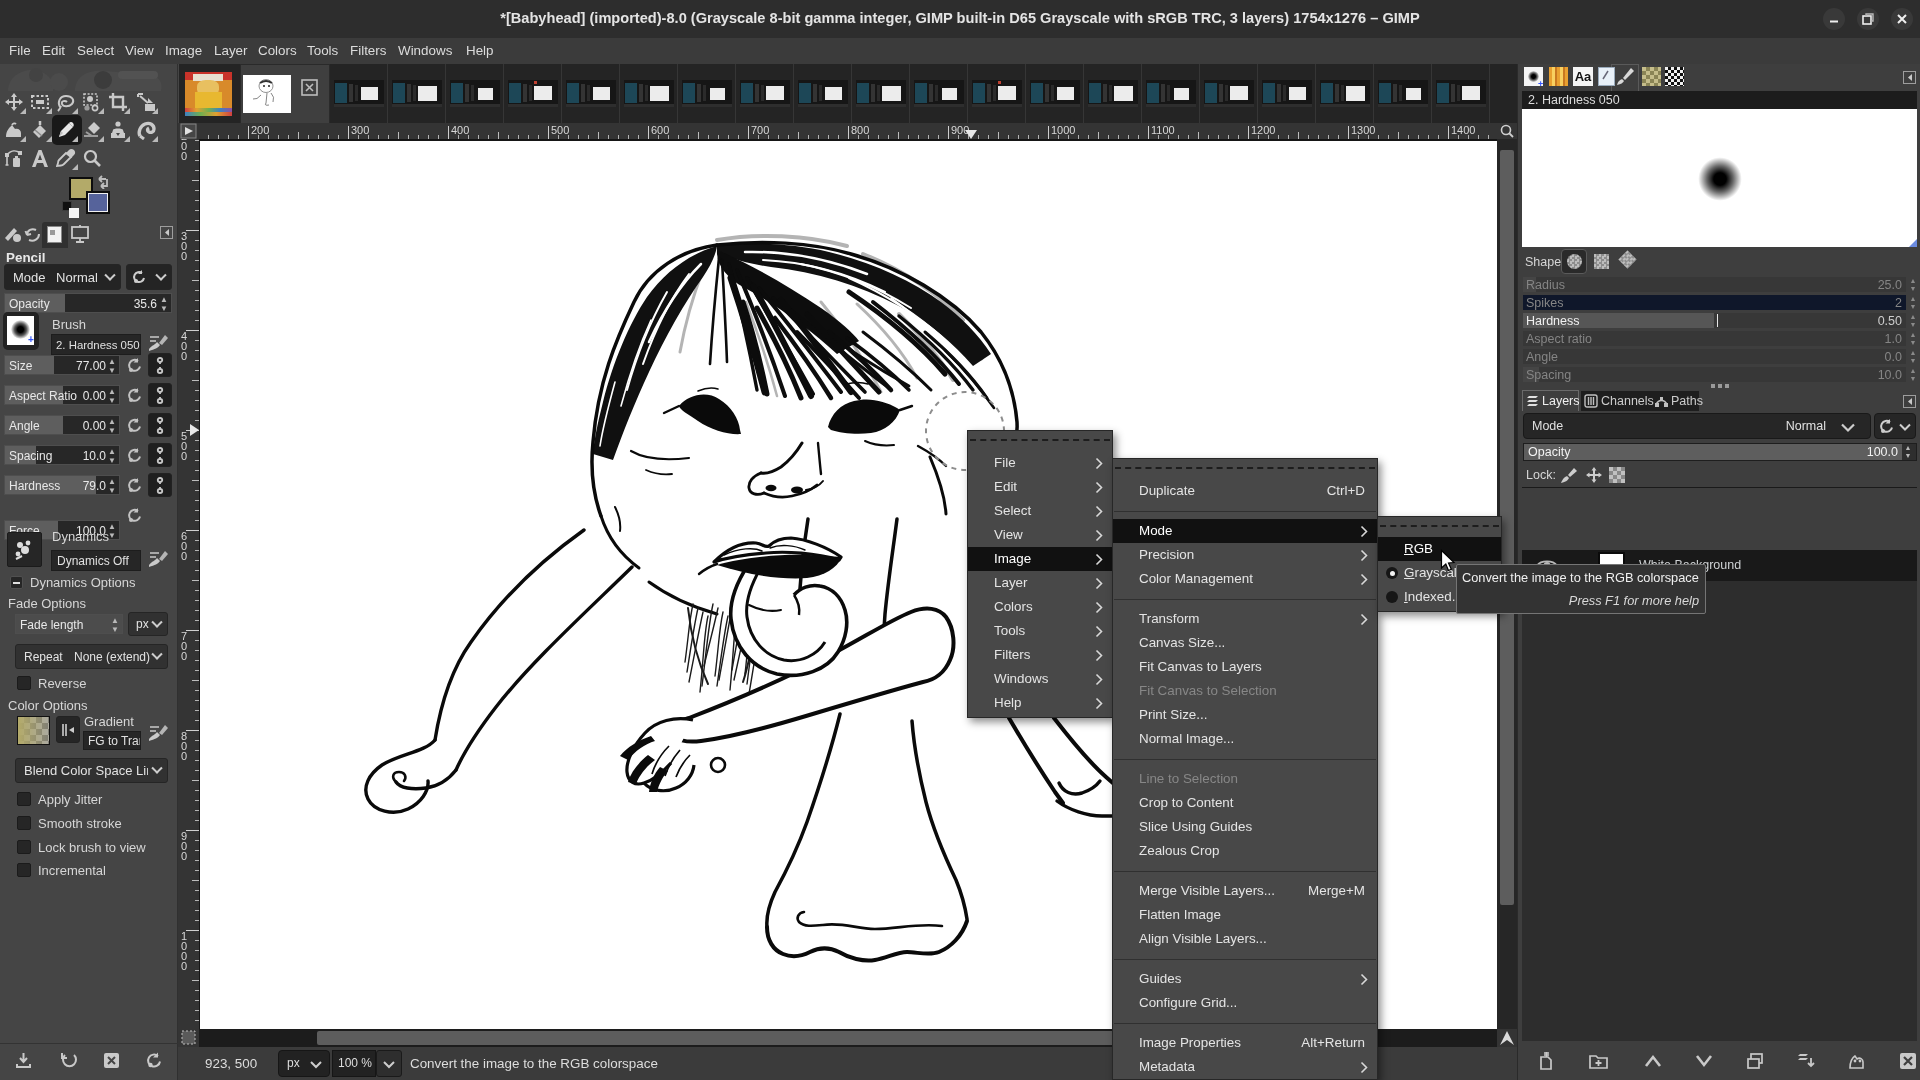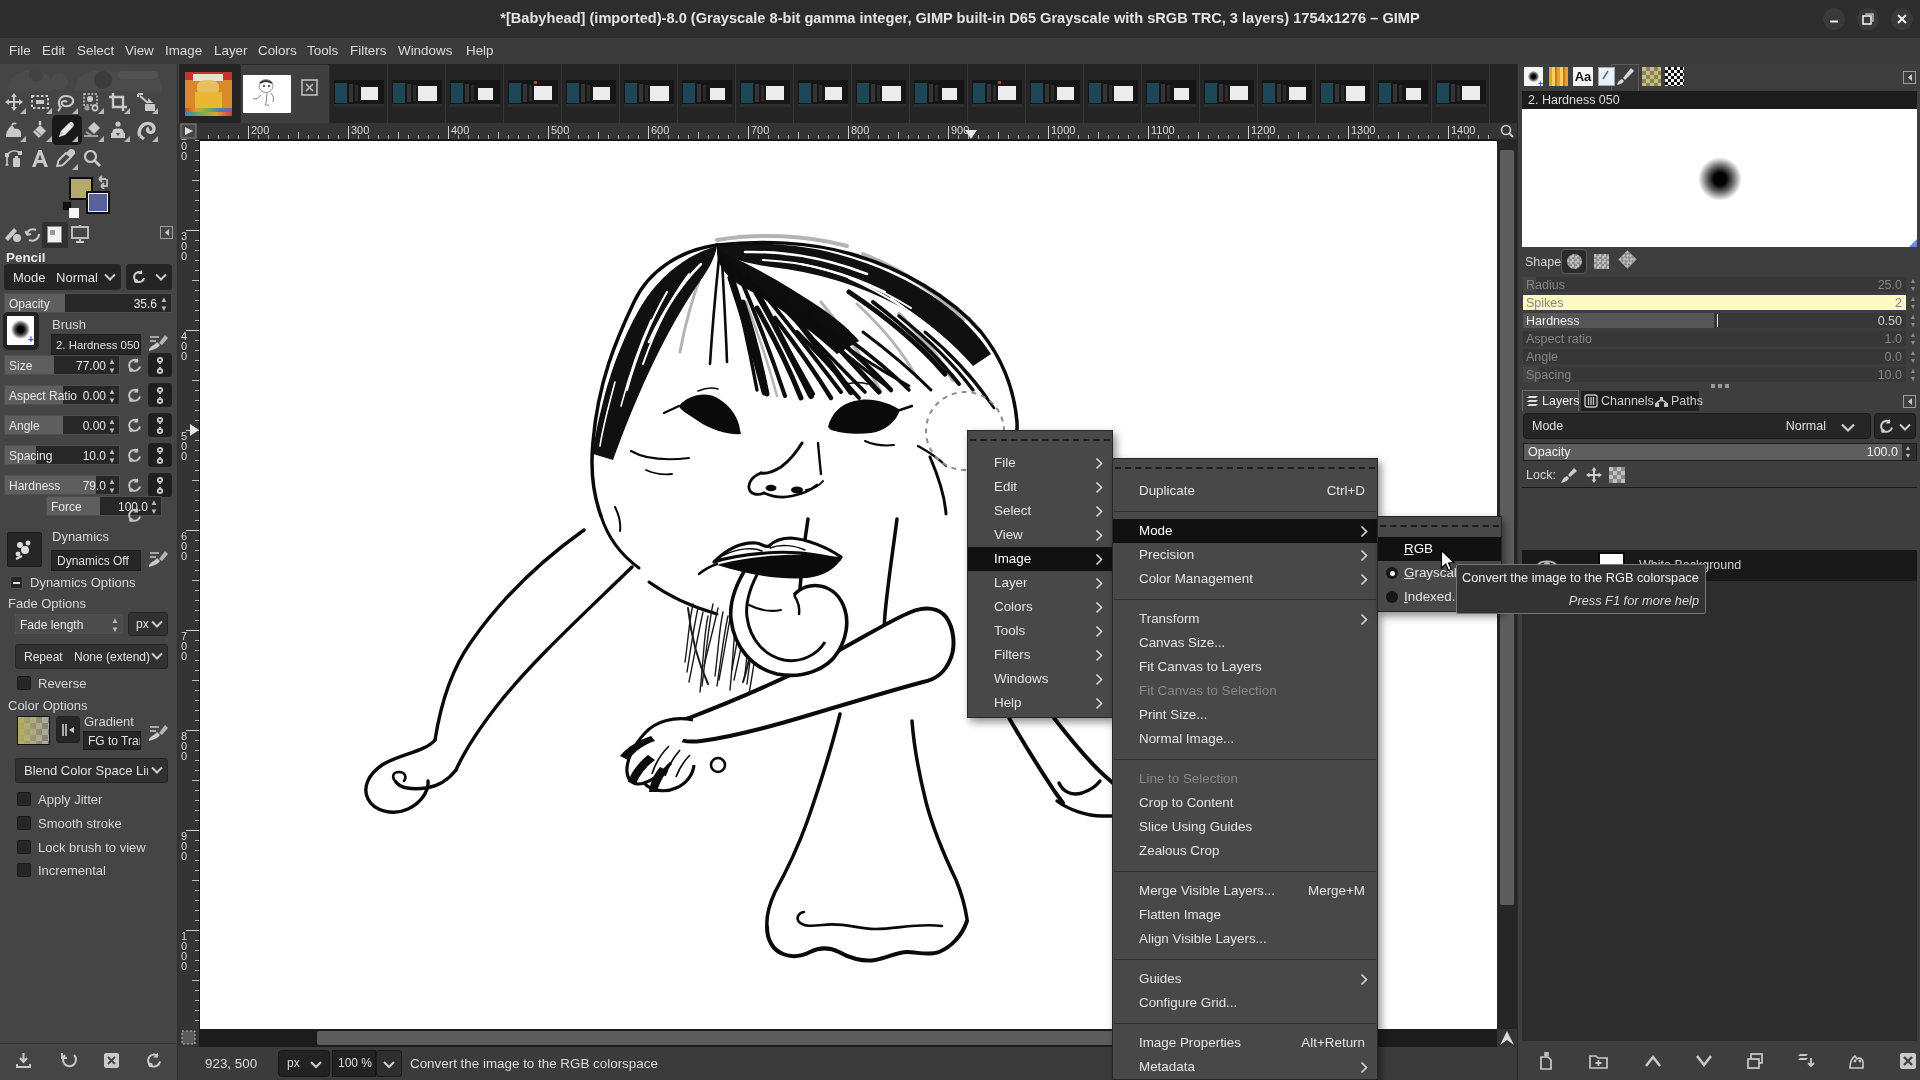--- a/index.html
+++ b/index.html
@@ -339,21 +339,21 @@
       <path d="M12 3 A5.5 5.5 0 1 0 14 8.5" fill="none" stroke="#c3c3c3" stroke-width="2"></path>
       <path d="M12 0 v4.5 h-4.5" fill="#c3c3c3"></path>
       <circle cx="5" cy="12" r="2" fill="#c3c3c3"></circle>
     </svg>
     <div class="iconbtn" style="left:148px;top:409px;width:24px;height:24px;background:#1f1f1f;">
       <svg class="ic" style="margin:3px auto;" width="12" height="17" viewBox="0 0 12 17">
         <path d="M6 1 C9 1 9 5 6 5 C3 5 3 1 6 1 M6 12 C9 12 9 16 6 16 C3 16 3 12 6 12" fill="none" stroke="#c9c9c9" stroke-width="1.8"></path>
         <path d="M6 5.5 V7 M6 10 V11.5" stroke="#c9c9c9" stroke-width="1.8"></path>
       </svg>
     </div>
-    <div class="slider" style="left:4px;top:432px;width:116px;margin-left:42px;">
+    <div class="slider" style="left:4px;top:456px;width:116px;">
       <div class="fill" style="width:53px;"></div>
       <div class="lab">Force</div>
       <div class="val" style="right:13px;">100.0</div>
       <div class="spin" style="top:1px;">▲<br>▼</div>
     </div>
     <svg class="abs" style="left:126px;top:444px;" width="16" height="16" viewBox="0 0 16 16">
       <path d="M12 3 A5.5 5.5 0 1 0 14 8.5" fill="none" stroke="#c3c3c3" stroke-width="2"></path>
       <path d="M12 0 v4.5 h-4.5" fill="#c3c3c3"></path>
       <circle cx="5" cy="12" r="2" fill="#c3c3c3"></circle>
     </svg>
@@ -1111,21 +1111,21 @@
     <div class="abs" style="left:43px;top:185px;width:26px;height:25px;background:#2a2a2a;border:1px solid #5a5a5a;border-radius:4px;"></div>
     <div class="abs" style="left:49px;top:190px;width:15px;height:15px;border-radius:50%;background:repeating-conic-gradient(#8d8d8d 0% 25%, #bdbdbd 0% 50%);background-size:5px 5px;"></div>
     <div class="abs" style="left:76px;top:190px;width:15px;height:15px;background:repeating-conic-gradient(#8d8d8d 0% 25%, #bdbdbd 0% 50%);background-size:5px 5px;"></div>
     <div class="abs" style="left:103px;top:189px;width:13px;height:13px;transform:rotate(45deg);background:repeating-conic-gradient(#8d8d8d 0% 25%, #bdbdbd 0% 50%);background-size:5px 5px;"></div>
     <div class="abs" style="left:5px;top:213px;width:383px;height:15px;background:#373737;">
       <div class="abs" style="left:0;top:0;width:13px;height:15px;background:#454545;"></div>
       <span class="abs" style="left:3px;top:1px;font-size:12.5px;color:#858585;">Radius</span>
       <span class="abs" style="right:4px;top:1px;font-size:12.5px;color:#858585;">25.0</span>
     </div>
     <div class="abs" style="left:390px;top:213px;width:10px;height:15px;color:#8a8a8a;font-size:7px;line-height:7.5px;text-align:center;">▲<br>▼</div>
-    <div class="abs" style="left:5px;top:231px;width:383px;height:15px;background:#fef9c3;">
+    <div class="abs" style="left:5px;top:231px;width:383px;height:15px;background:#0f172a;">
       <span class="abs" style="left:3px;top:1px;font-size:12.5px;color:#858585;">Spikes</span>
       <span class="abs" style="right:4px;top:1px;font-size:12.5px;color:#858585;">2</span>
     </div>
     <div class="abs" style="left:390px;top:231px;width:10px;height:15px;color:#8a8a8a;font-size:7px;line-height:7.5px;text-align:center;">▲<br>▼</div>
     <div class="abs" style="left:5px;top:249px;width:383px;height:15px;background:#373737;">
       <div class="abs" style="left:0;top:0;width:191px;height:15px;background:#565656;"></div>
       <div class="abs" style="left:194px;top:1px;width:1px;height:13px;background:#e8e8e8;"></div>
       <span class="abs" style="left:3px;top:1px;font-size:12.5px;color:#f0f0f0;">Hardness</span>
       <span class="abs" style="right:4px;top:1px;font-size:12.5px;color:#cdcdcd;">0.50</span>
     </div>

